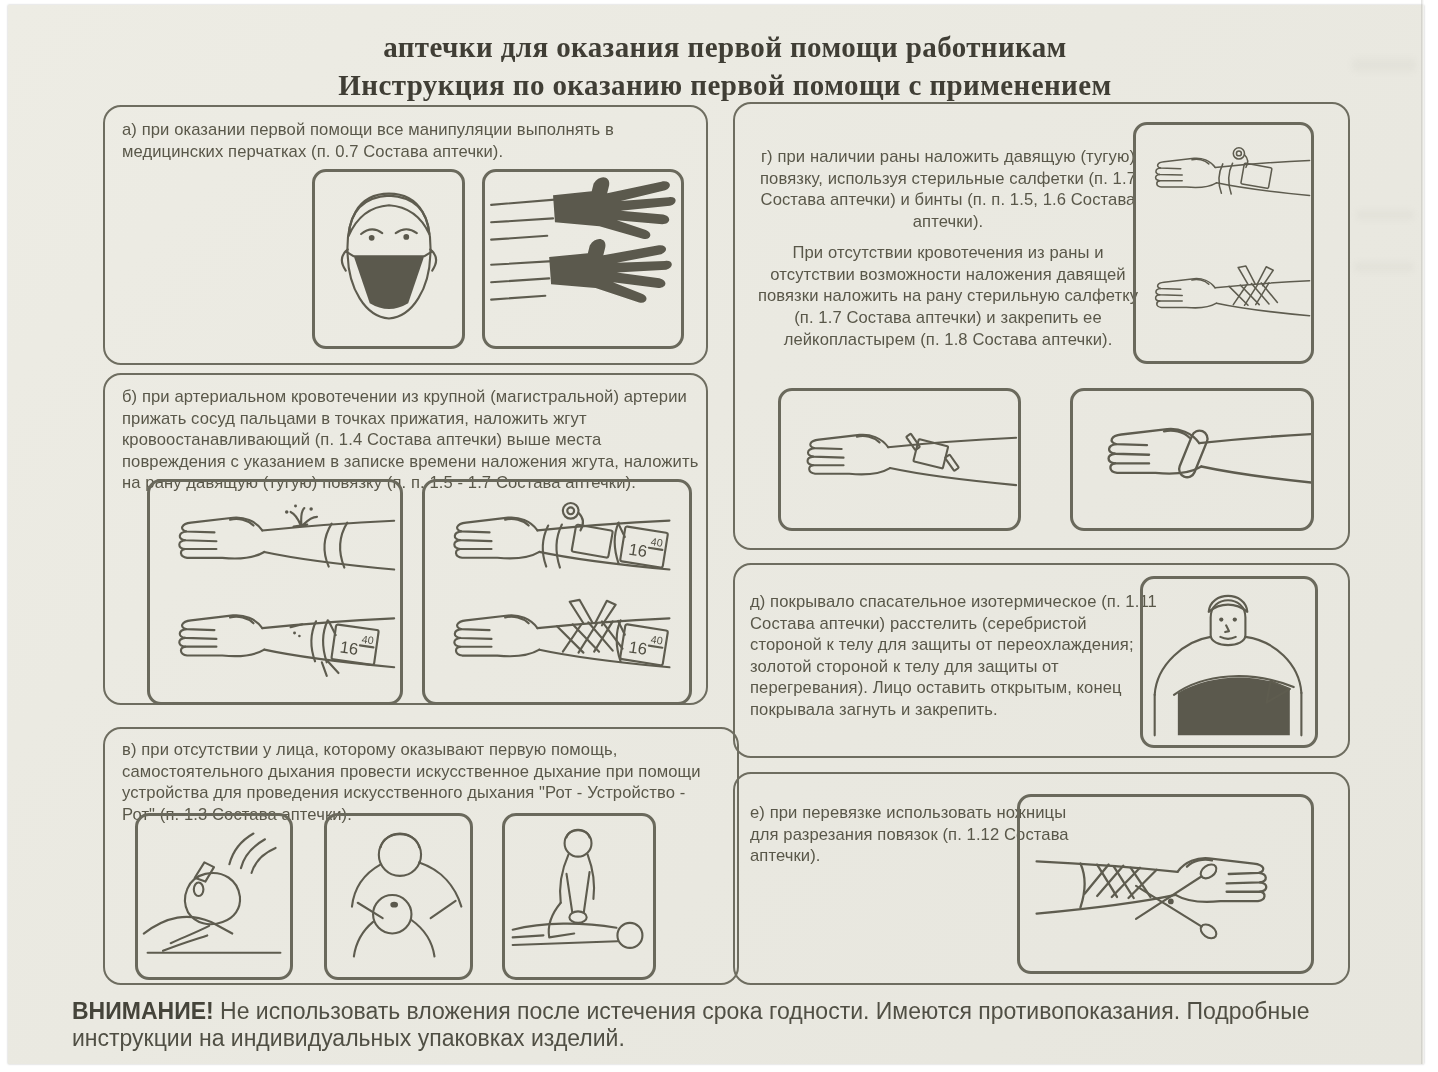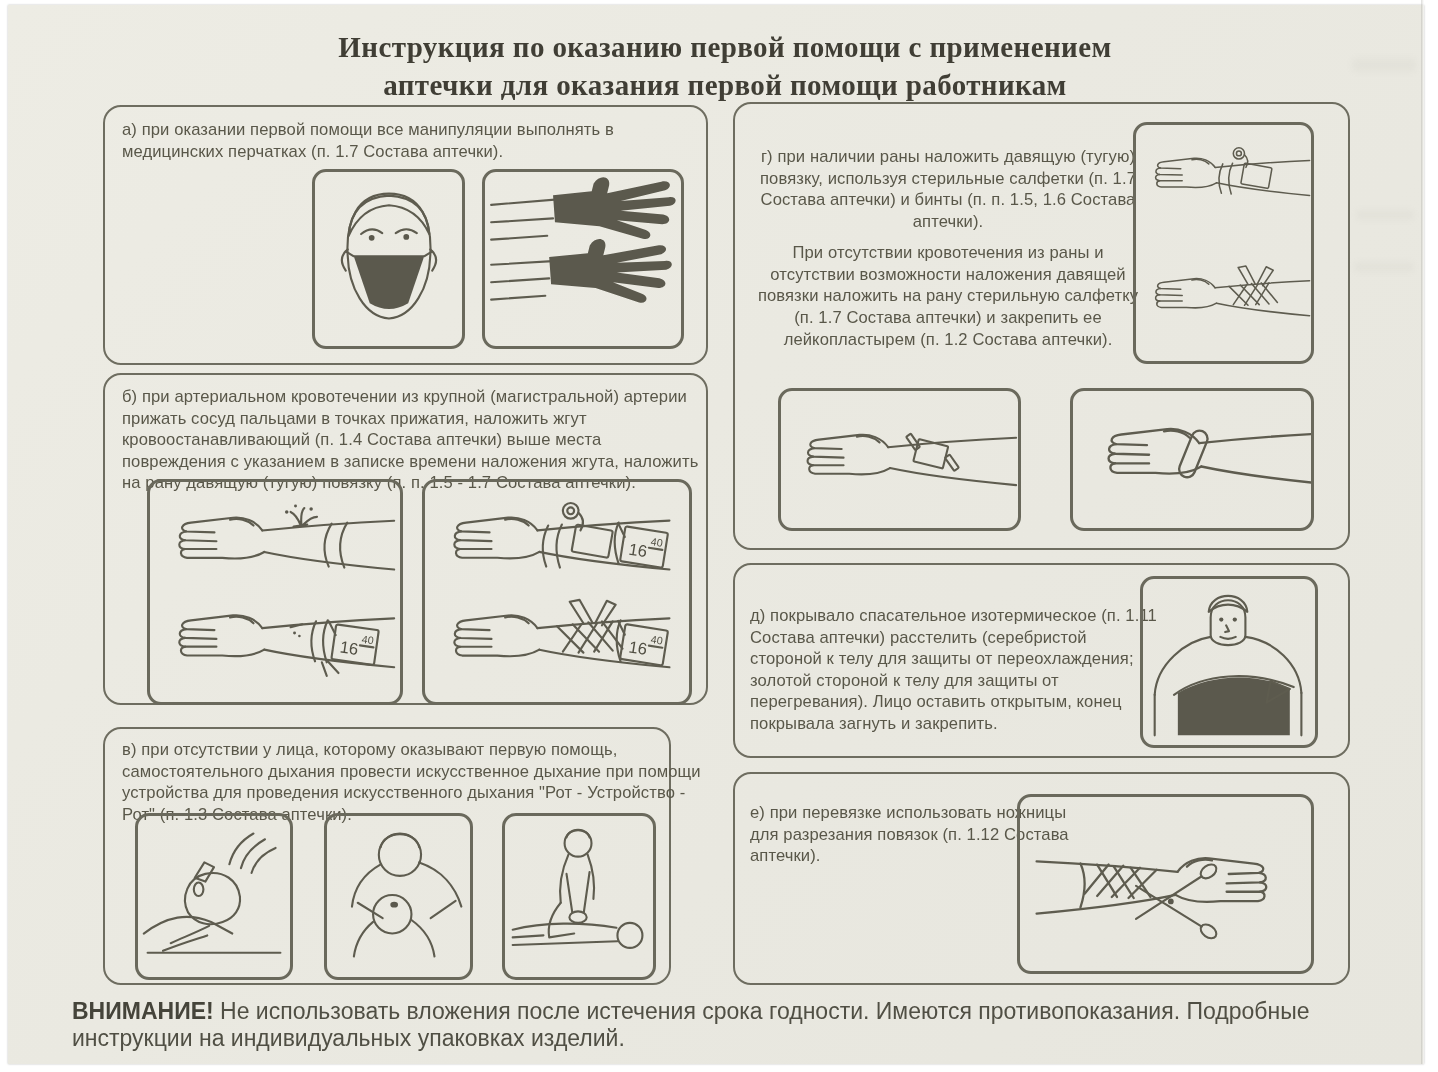--- a/index.html
+++ b/index.html
@@ -68,26 +68,26 @@
   </defs>
 </svg>
 
 <div class="paper"></div>
 <div class="paper-fold"></div>
 <div class="ghost" style="left:1352px;top:58px;width:64px;height:14px;"></div>
 <div class="ghost" style="left:1356px;top:210px;width:58px;height:10px;"></div>
 <div class="ghost" style="left:1354px;top:262px;width:60px;height:10px;"></div>
 
 <div class="title">
+  <div>аптечки для оказания первой помощи работникам</div>
   <div>Инструкция по оказанию первой помощи с применением</div>
-  <div>аптечки для оказания первой помощи работникам</div>
 </div>
 
 <div class="panel" style="left:103px;top:105px;width:605px;height:260px;">
-  <div class="t" style="left:17px;top:12px;width:578px;">а) при оказании первой помощи все манипуляции выполнять в медицинских перчатках (п. 1.7  Состава аптечки).</div>
+  <div class="t" style="left:17px;top:12px;width:578px;">а) при оказании первой помощи все манипуляции выполнять в медицинских перчатках (п. 0.7  Состава аптечки).</div>
 
   <div class="imgbox" style="left:207px;top:62px;width:153px;height:180px;">
     <svg viewBox="0 0 153 180">
       <path class="ln" d="M77,22 C44,22 32,50 34,86 C35,120 52,150 77,152 C102,150 119,120 120,86 C122,50 110,22 77,22 Z"></path>
       <path class="ln" d="M35,66 Q38,26 77,24 Q116,26 119,64 Q106,36 77,34 Q48,36 35,66"></path>
       <path class="ln" d="M34,80 q-11,9 -2,22"></path>
       <path class="ln" d="M120,80 q11,9 2,22"></path>
       <path class="ln" d="M48,64 q11,-9 22,-1"></path>
       <path class="ln" d="M84,63 q11,-8 22,0"></path>
       <circle class="fill" cx="59" cy="68" r="3"></circle>
@@ -166,21 +166,21 @@
           <use href="#tag-sym"></use>
           <text class="tagnum" x="193" y="58">16</text>
           <text class="tagmin" x="214" y="45">40</text>
         </g>
           </g>
       </g>
     </svg>
   </div>
 </div>
 
-<div class="panel" style="left:103px;top:727px;width:568px;height:258px;">
+<div class="panel" style="left:103px;top:727px;width:636px;height:258px;">
   <div class="t" style="left:17px;top:10px;width:582px;">в) при отсутствии у лица, которому оказывают первую помощь, самостоятельного дыхания провести искусственное дыхание при помощи устройства для проведения искусственного дыхания "Рот - Устройство - Рот" (п. 1.3 Состава аптечки).</div>
 
   <div class="imgbox" style="left:30px;top:84px;width:158px;height:167px;">
     <svg viewBox="0 0 158 167">
       <path class="ln" d="M10,142 L148,142"></path>
       <path class="ln" d="M6,122 C30,104 52,100 76,110 L98,122"></path>
       <path class="ln" d="M52,100 C44,84 52,64 70,60 C88,56 104,66 106,84 C107,96 100,106 88,110 C74,115 60,112 52,100 Z"></path>
       <ellipse class="ln" cx="63" cy="76" rx="5" ry="7"></ellipse>
       <path class="ln" d="M59,64 L69,48 L79,53 L70,68 Z"></path>
       <path class="ln" d="M120,18 C106,26 98,38 95,50 M132,24 C118,32 110,42 107,54 M143,33 C129,39 121,49 118,59"></path>
@@ -211,21 +211,21 @@
       <circle class="ln" cx="130" cy="124" r="13"></circle>
       <path class="ln" d="M8,134 L117,130 M8,118 C40,110 80,110 116,116"></path>
       <path class="ln" d="M8,126 L40,124"></path>
     </svg>
   </div>
 </div>
 
 <div class="panel" style="left:733px;top:102px;width:617px;height:448px;text-align:center;">
   <div class="t" style="left:15px;top:42px;width:396px;">
     <p>г) при наличии раны наложить давящую (тугую) повязку, используя стерильные салфетки (п. 1.7 Состава аптечки) и бинты (п. п. 1.5, 1.6 Состава аптечки).</p>
-    <p>При отсутствии кровотечения из раны и отсутствии возможности наложения давящей повязки наложить на рану стерильную салфетку (п. 1.7 Состава аптечки) и закрепить ее лейкопластырем (п. 1.2 Состава аптечки).</p>
+    <p>При отсутствии кровотечения из раны и отсутствии возможности наложения давящей повязки наложить на рану стерильную салфетку (п. 1.7 Состава аптечки) и закрепить ее лейкопластырем (п. 1.8 Состава аптечки).</p>
   </div>
 
   <div class="imgbox" style="left:398px;top:18px;width:181px;height:242px;">
     <svg viewBox="0 0 250 334">
       <g transform="translate(0,28)">
         <use href="#arm-sym"></use>
         <circle class="ln" cx="147" cy="11" r="8"></circle>
           <circle class="ln" cx="147" cy="11" r="3.5"></circle>
         <path class="ln" d="M155,13 q8,8 2,18"></path>
         <path class="ln" d="M124,26 q-10,20 -2,42 M138,25 q-10,20 -2,44"></path>
@@ -255,21 +255,21 @@
     <svg viewBox="0 0 250 112">
       <g transform="translate(6,4) scale(1.12)">
         <use href="#arm-sym"></use>
         <rect x="100" y="18" width="15" height="46" rx="7.5" transform="rotate(22 107 41)" fill="#cfcec0" class="ln"></rect>
       </g>
     </svg>
   </div>
 </div>
 
 <div class="panel" style="left:733px;top:563px;width:617px;height:195px;">
-  <div class="t" style="left:15px;top:40px;width:408px;">д) покрывало спасательное изотермическое (п. 1.11 Состава аптечки) расстелить (серебристой стороной к телу для защиты от переохлаждения; золотой стороной к телу для защиты от перегревания). Лицо оставить открытым, конец покрывала загнуть и закрепить.</div>
+  <div class="t" style="left:15px;top:26px;width:408px;">д) покрывало спасательное изотермическое (п. 1.11 Состава аптечки) расстелить (серебристой стороной к телу для защиты от переохлаждения; золотой стороной к телу для защиты от перегревания). Лицо оставить открытым, конец покрывала загнуть и закрепить.</div>
 
   <div class="imgbox" style="left:405px;top:11px;width:178px;height:172px;">
     <svg viewBox="0 0 178 172">
       <path class="ln" d="M70,40 C70,16 106,16 106,40 L106,58 C106,72 70,72 70,58 Z"></path>
       <path class="ln" d="M68,34 C70,12 106,12 108,34 C96,24 80,24 68,34"></path>
       <circle class="fill" cx="81" cy="42" r="2.2"></circle>
         <circle class="fill" cx="95" cy="42" r="2.2"></circle>
       <path class="ln" d="M86,48 l3,6 l-4,1 M80,60 q8,4 16,0"></path>
       <path class="ln" d="M12,120 C14,88 44,64 70,60 M106,60 C136,64 162,88 164,118"></path>
       <path class="ln" d="M12,120 L12,162 M164,118 L164,162"></path>

